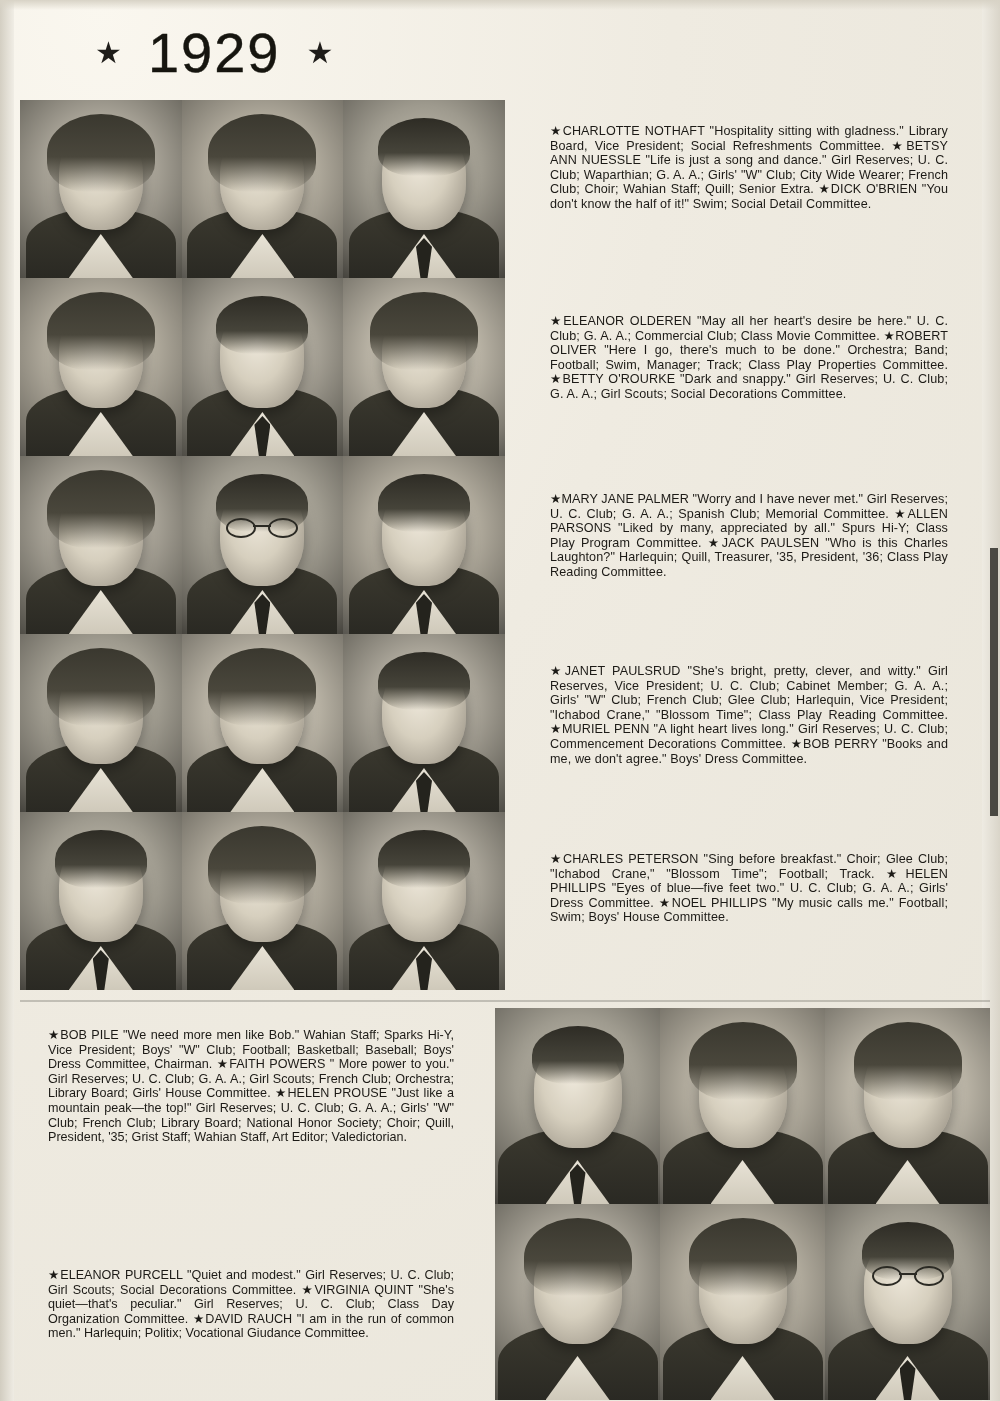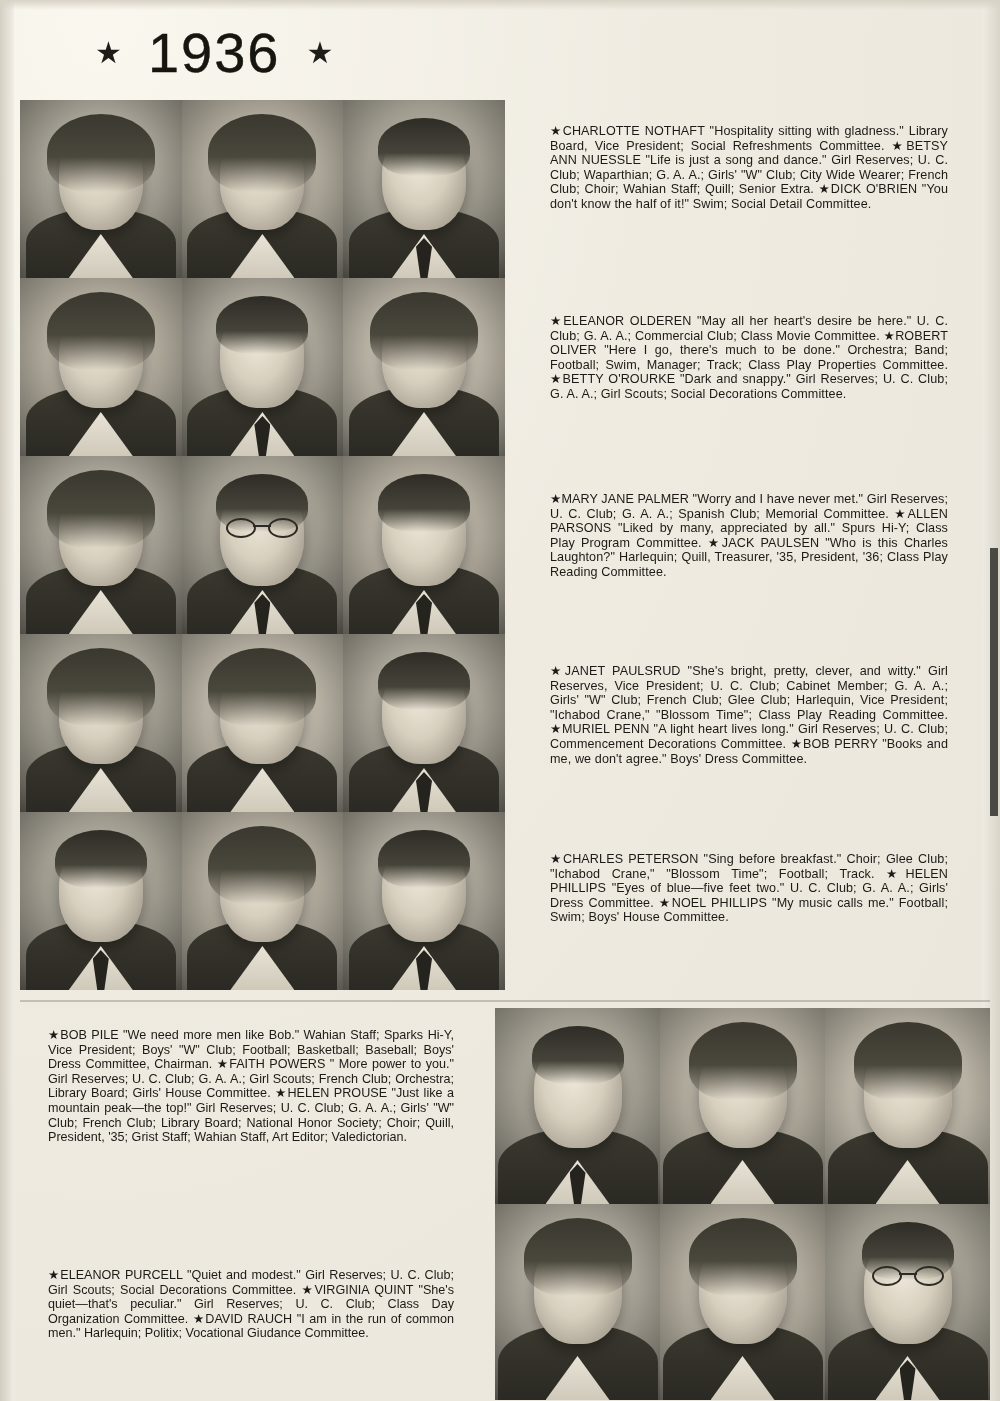--- a/index.html
+++ b/index.html
@@ -113,21 +113,21 @@
 <body>
 
 <div class="page">
   <div class="edge-left"></div>
   <div class="edge-right"></div>
   <div class="edge-top"></div>
   <div class="spine-mark"></div>
 
   <div class="header">
     <span class="star">★</span>
-    <span class="year">1936</span>
+    <span class="year">1929</span>
     <span class="star">★</span>
   </div>
 
   <div class="grid">
 
     <div class="grid-row">
       <div class="cell">
         <div class="portrait bg-a">
           <div class="body"></div>
           <div class="head"></div>

